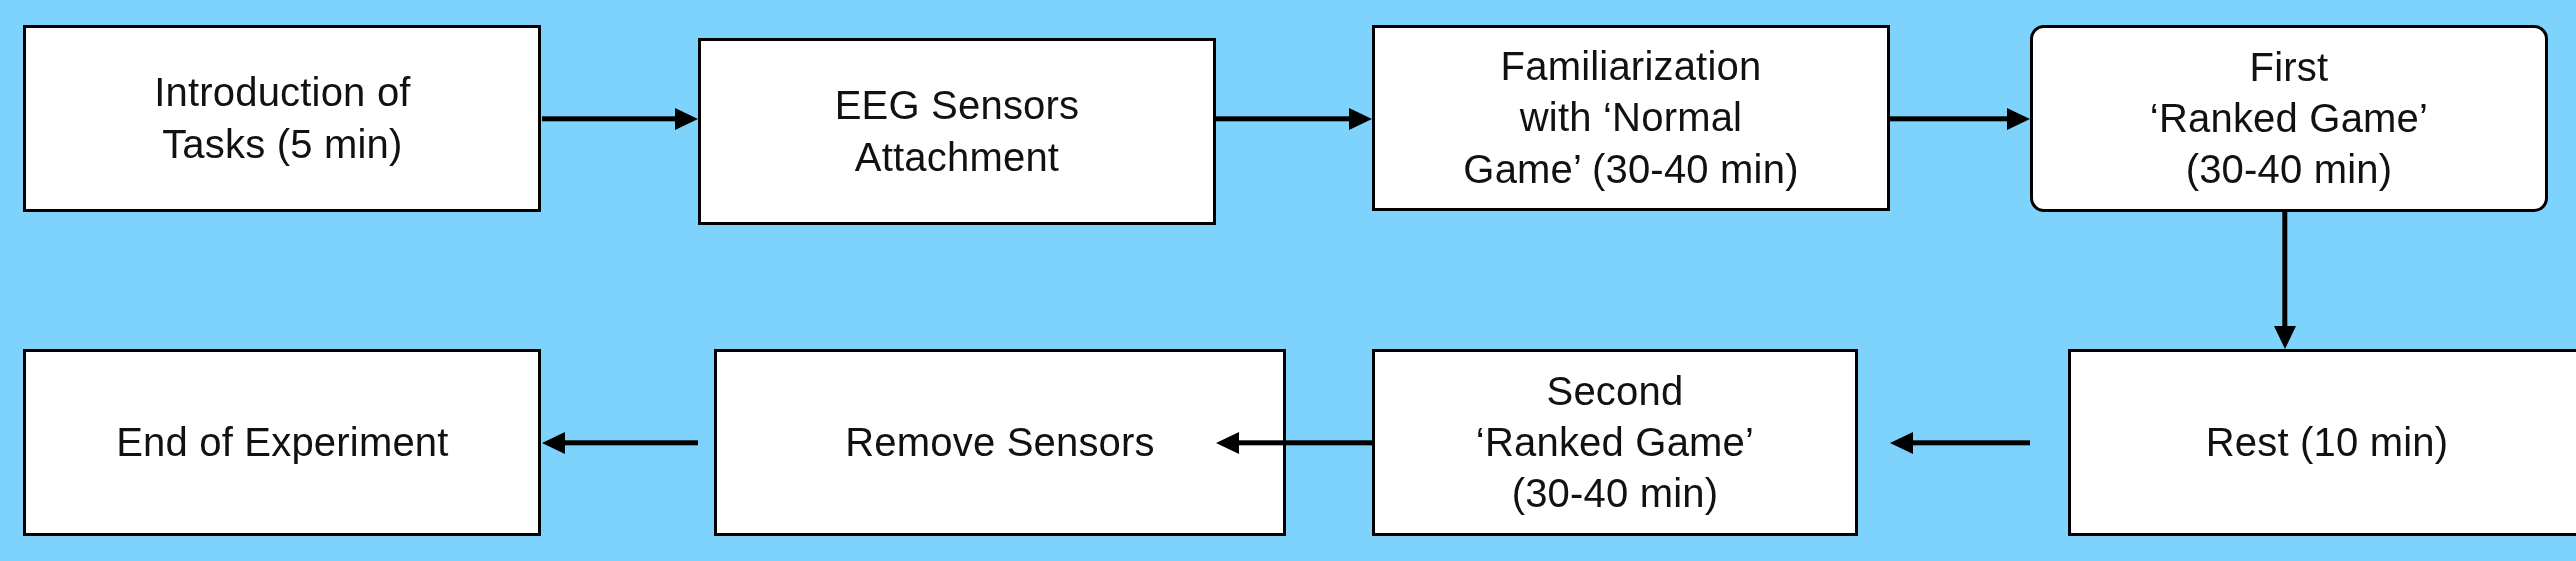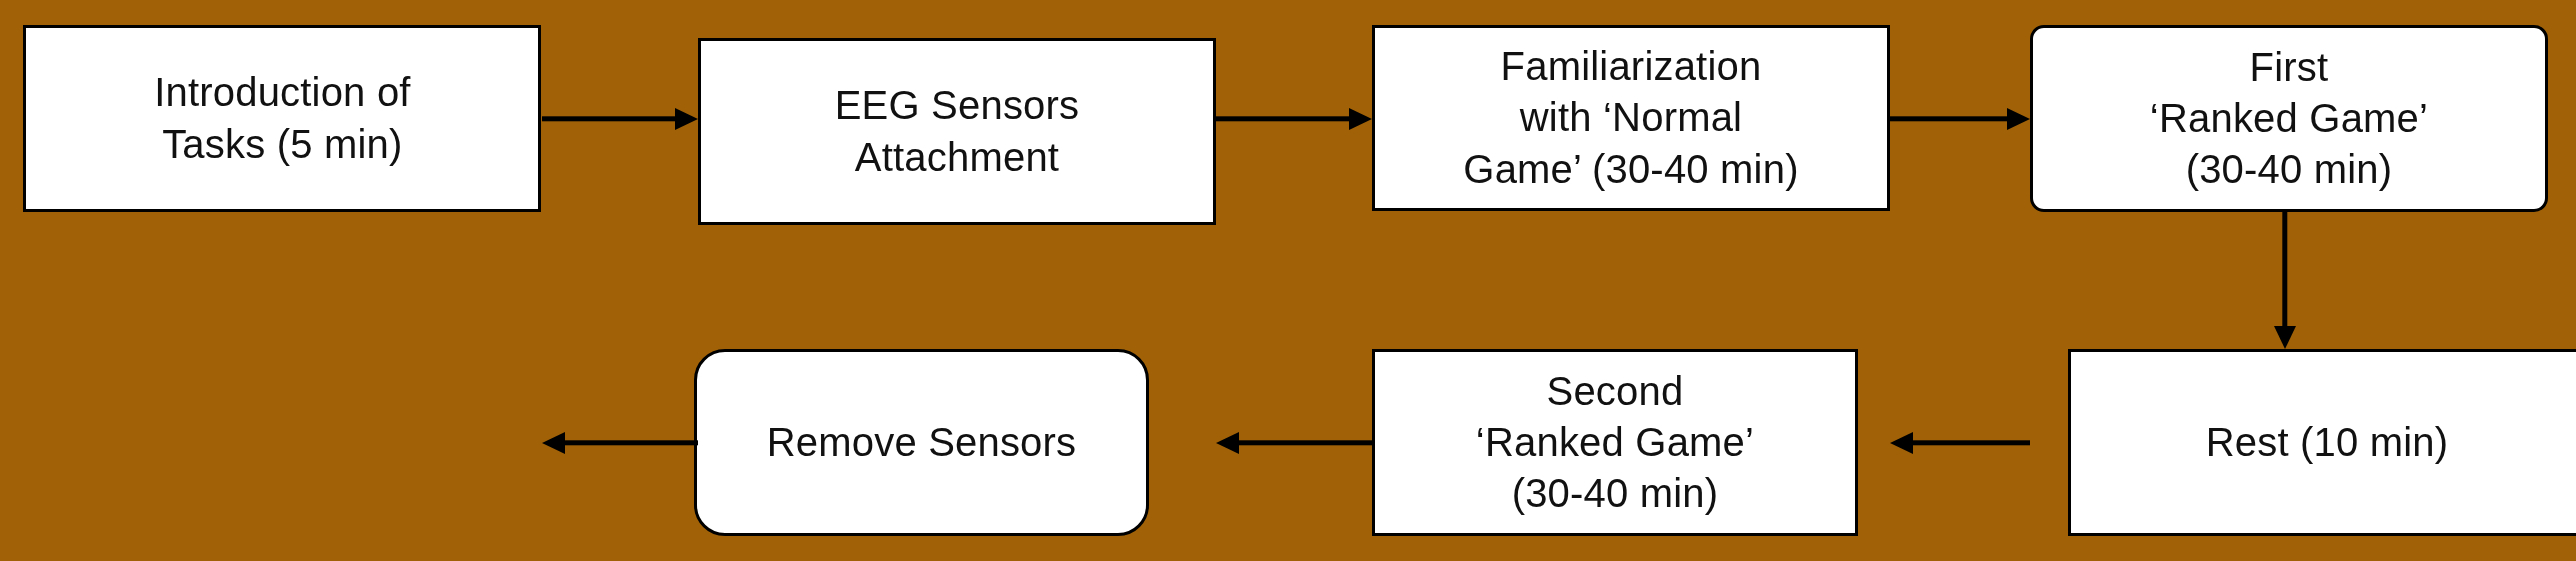--- a/index.html
+++ b/index.html
@@ -4,21 +4,21 @@
 <style>
   html, body {
     margin: 0;
     padding: 0;
     background: #ffffff;
   }
   #canvas {
     position: relative;
     width: 2576px;
     height: 561px;
-    background: #a16207;
+    background: #7dd3fc;
     overflow: hidden;
     font-family: "Liberation Sans", sans-serif;
   }
   .node {
     position: absolute;
     box-sizing: border-box;
     border: 3.1px solid #000000;
     background: #ffffff;
     display: flex;
     align-items: center;
@@ -34,21 +34,21 @@
     white-space: pre-line;
     padding: 0 6.2px;
   }
   
   #node-intro      { left: 23.4px;   top: 25px;  width: 518px; height: 187px; }
   #node-eeg        { left: 698px;  top: 38px;  width: 518px; height: 187px; }
   #node-familiar   { left: 1372px; top: 25px;  width: 518px; height: 186px; }
   #node-firstgame  { left: 2030px; top: 25px;  width: 518px; height: 187px; border-radius: 14px; }
   
   #node-endexp     { left: 23.4px;   top: 349px; width: 518px; height: 187px; }
-  #node-remove     { left: 694px;  top: 349px; width: 455px; height: 187px; border-radius: 31px; }
+  #node-remove     { left: 714px;  top: 349px; width: 572px; height: 187px; }
   #node-secondgame { left: 1372px; top: 349px; width: 486px; height: 187px; }
   #node-rest       { left: 2030px; top: 349px; width: 518px; height: 187px; margin-left: 38px; }
 
   
   .conn {
     position: absolute;
   }
   .h-line {
     position: absolute;
     height: 5.4px;
@@ -124,20 +124,23 @@
 with ‘Normal
 Game’ (30-40 min)</span>
   </div>
 
   <div class="node" id="node-firstgame">
     <span class="node-label">First
 ‘Ranked Game’
 (30-40 min)</span>
   </div>
 
+  <div class="node" id="node-endexp">
+    <span class="node-label">End of Experiment</span>
+  </div>
 
   <div class="node" id="node-remove">
     <span class="node-label">Remove Sensors</span>
   </div>
 
   <div class="node" id="node-secondgame">
     <span class="node-label">Second
 ‘Ranked Game’
 (30-40 min)</span>
   </div>

